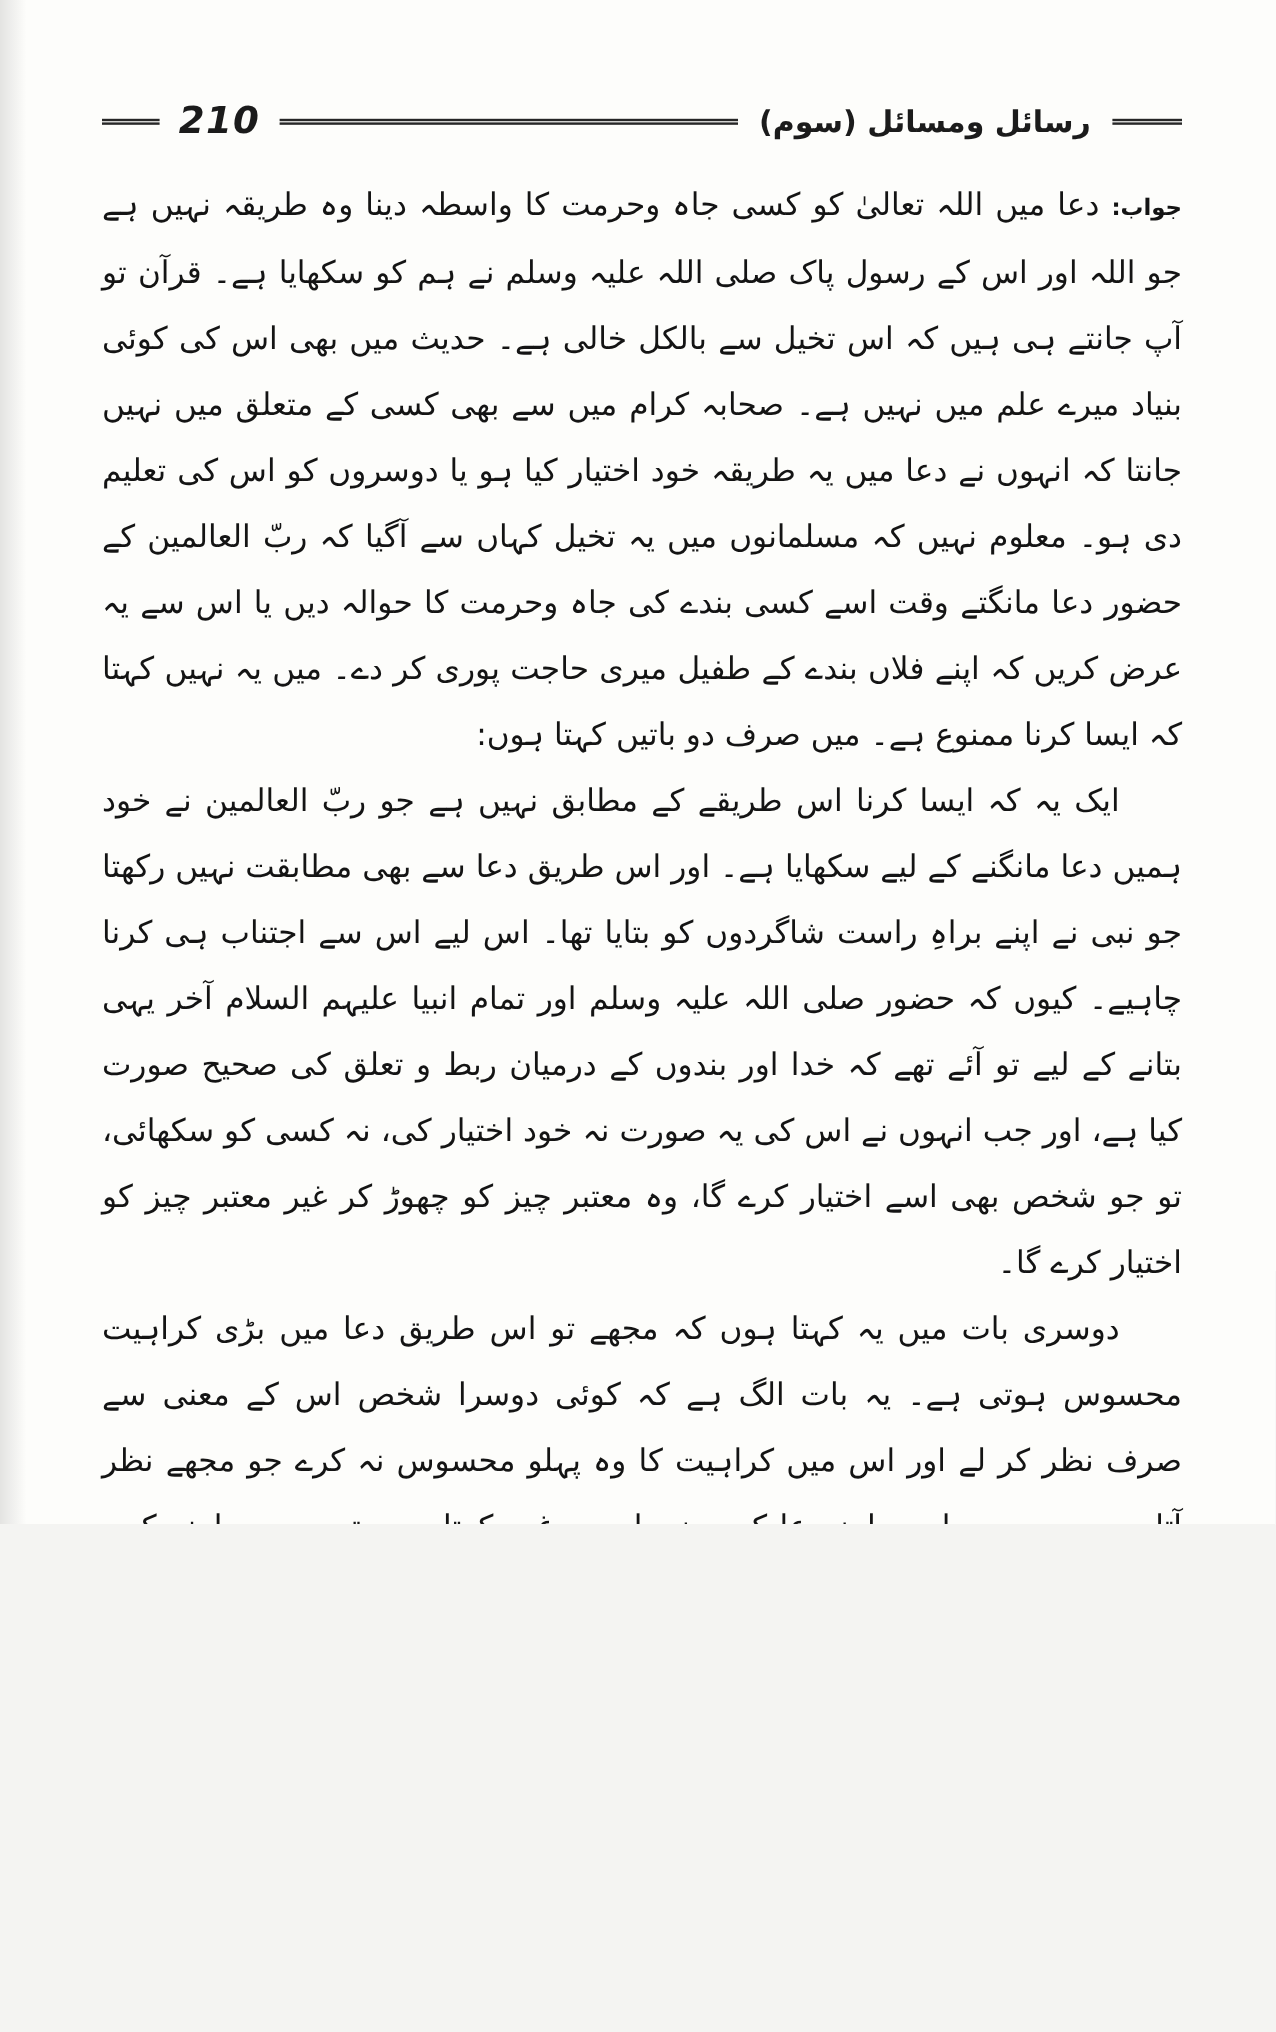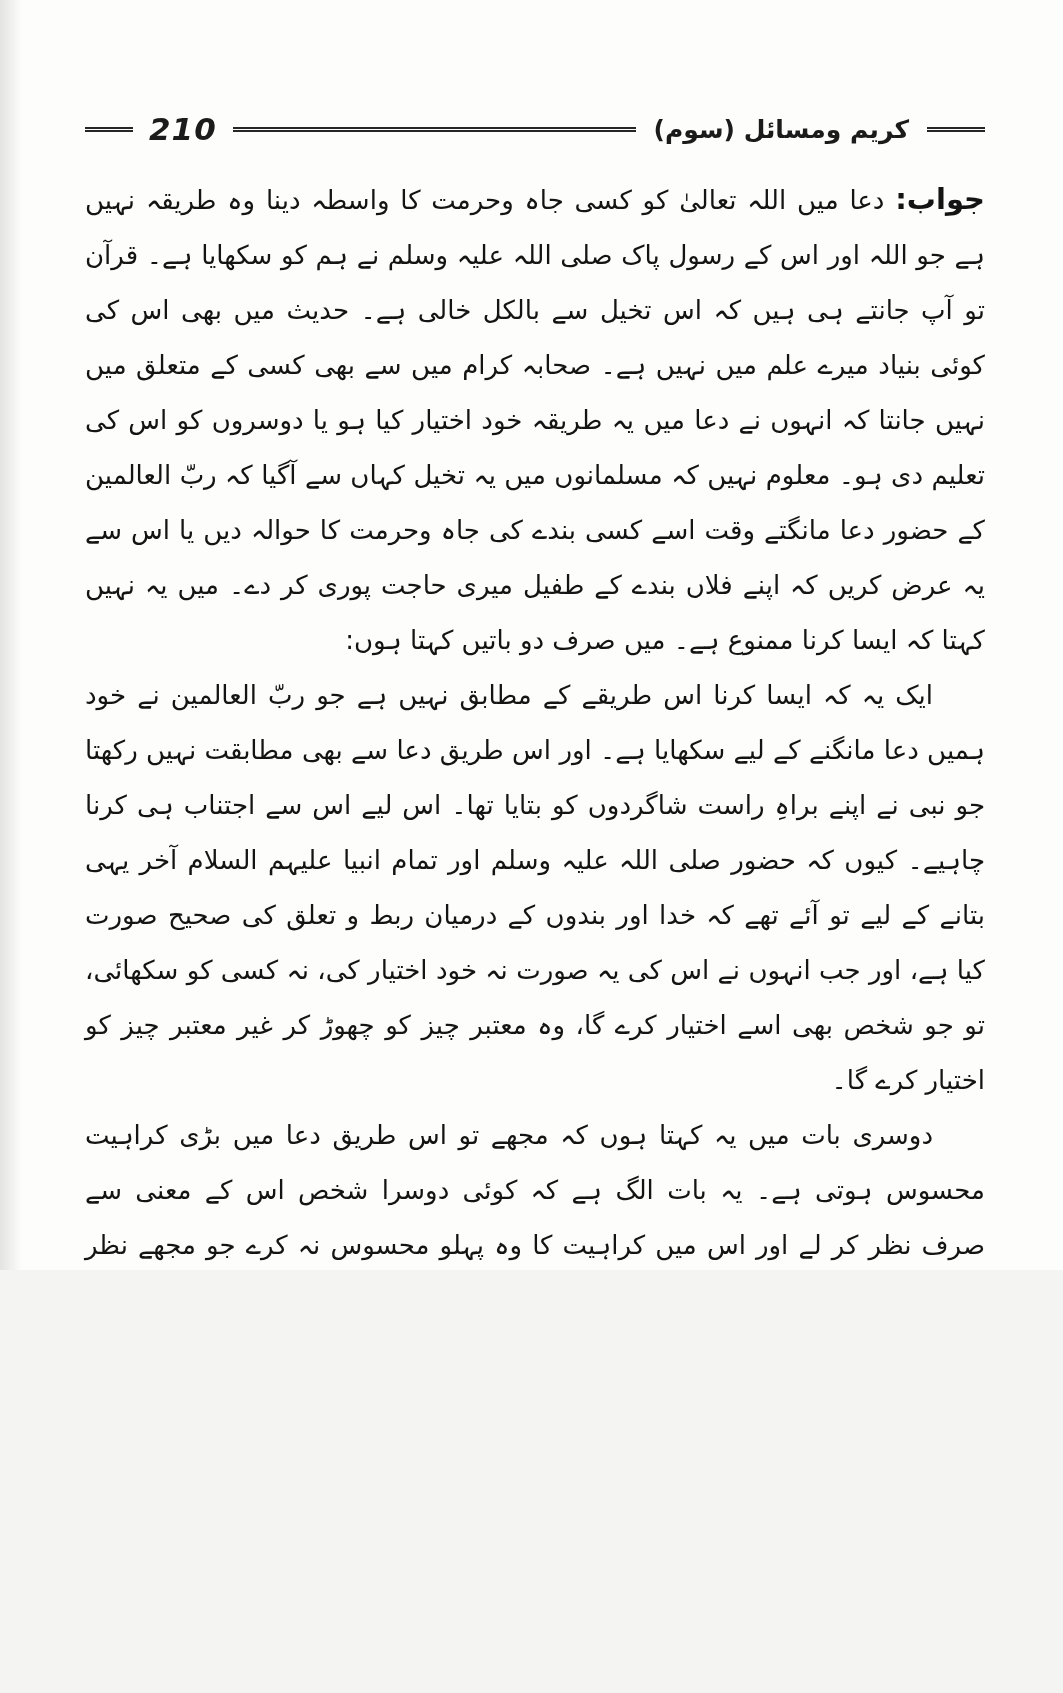--- a/index.html
+++ b/index.html
@@ -9,21 +9,21 @@
     font-family: "DejaVu Sans", sans-serif;
   }
   .page {
     position: relative;
     width: 1063px;
     height: 1270px;
     margin: 0 auto;
     background: #fdfdfb;
     overflow: hidden;
     box-sizing: border-box;
-    padding: 108px 78px 0 85px;
+    padding: 80px 78px 0 85px;
     color: #161616;
   }
   
   .page::before {
     content: "";
     position: absolute;
     left: 0; top: 0; bottom: 0;
     width: 22px;
     background: linear-gradient(to right, rgba(0,0,0,0.10), rgba(0,0,0,0));
     pointer-events: none;
@@ -75,34 +75,34 @@
   }
   .para {
     margin: 0;
     padding: 0;
   }
   .para.indent {
     text-indent: 52px;
   }
   .lead {
     font-weight: bold;
-    font-size: 29px;
+    font-size: 19px;
     letter-spacing: 0.5px;
   }
 </style>
 </head>
 <body>
 
 <div class="page">
 
   <div class="header">
     <span class="dline short-left"></span>
     <span class="page-number">210</span>
     <span class="dline grow"></span>
-    <span class="book-title">کریم ومسائل (سوم)</span>
+    <span class="book-title">رسائل ومسائل (سوم)</span>
     <span class="dline short-right"></span>
   </div>
 
   <div class="content">
 
 
     <p class="para"><b class="lead">جواب:</b> <span>دعا میں اللہ تعالیٰ کو کسی جاہ وحرمت کا واسطہ دینا وہ طریقہ نہیں ہے جو اللہ اور اس کے رسول پاک صلی اللہ علیہ وسلم نے ہم کو سکھایا ہے۔ قرآن تو آپ جانتے ہی ہیں کہ اس تخیل سے بالکل خالی ہے۔ حدیث میں بھی اس کی کوئی بنیاد میرے علم میں نہیں ہے۔ صحابہ کرام میں سے بھی کسی کے متعلق میں نہیں جانتا کہ انہوں نے دعا میں یہ طریقہ خود اختیار کیا ہو یا دوسروں کو اس کی تعلیم دی ہو۔ معلوم نہیں کہ مسلمانوں میں یہ تخیل کہاں سے آگیا کہ ربّ العالمین کے حضور دعا مانگتے وقت اسے کسی بندے کی جاہ وحرمت کا حوالہ دیں یا اس سے یہ عرض کریں کہ اپنے فلاں بندے کے طفیل میری حاجت پوری کر دے۔ میں یہ نہیں کہتا کہ ایسا کرنا ممنوع ہے۔ میں صرف دو باتیں کہتا ہوں:</span></p>
 
     <p class="para indent"><span>ایک یہ کہ ایسا کرنا اس طریقے کے مطابق نہیں ہے جو ربّ العالمین نے خود ہمیں دعا مانگنے کے لیے سکھایا ہے۔ اور اس طریق دعا سے بھی مطابقت نہیں رکھتا جو نبی نے اپنے براہِ راست شاگردوں کو بتایا تھا۔ اس لیے اس سے اجتناب ہی کرنا چاہیے۔ کیوں کہ حضور صلی اللہ علیہ وسلم اور تمام انبیا علیہم السلام آخر یہی بتانے کے لیے تو آئے تھے کہ خدا اور بندوں کے درمیان ربط و تعلق کی صحیح صورت کیا ہے، اور جب انہوں نے اس کی یہ صورت نہ خود اختیار کی، نہ کسی کو سکھائی، تو جو شخص بھی اسے اختیار کرے گا، وہ معتبر چیز کو چھوڑ کر غیر معتبر چیز کو اختیار کرے گا۔</span></p>
 

